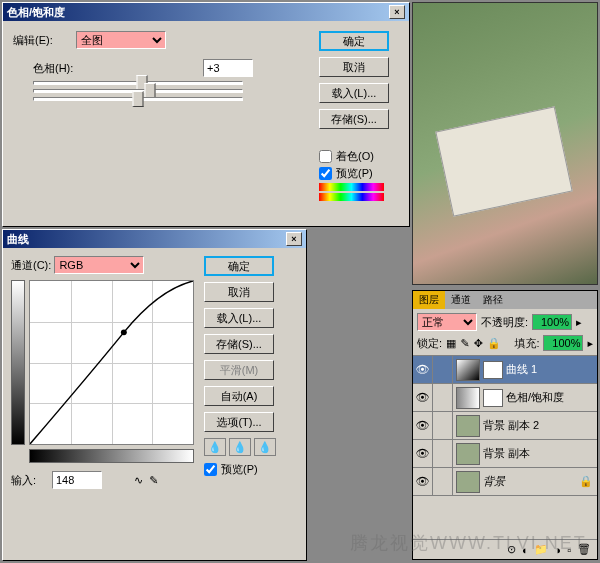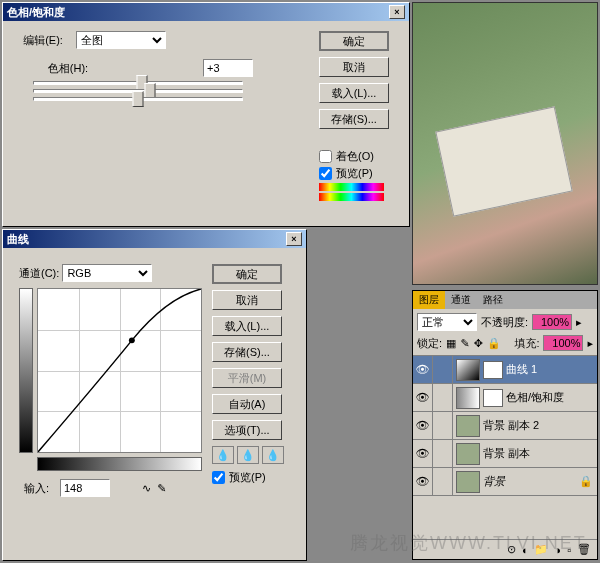--- a/index.html
+++ b/index.html
@@ -1,37 +1,37 @@
 <!DOCTYPE html>
 <html><head>
 <meta charset="utf-8">
 <style>
 *{box-sizing:border-box;margin:0;padding:0;font-family:"SimSun",sans-serif;font-size:11px}
 body{background:#888;width:600px;height:563px;position:relative;overflow:hidden}
 .dlg{position:absolute;background:#d4d0c8;border:1px solid #000;border-top-color:#fff;border-left-color:#fff}
 .titlebar{background:linear-gradient(to right,#0a246a,#a6caf0);color:#fff;padding:2px 4px;font-weight:bold;display:flex;justify-content:space-between;align-items:center;height:18px}
 .tbtn{width:16px;height:14px;background:#d4d0c8;border:1px solid #fff;border-right-color:#404040;border-bottom-color:#404040;color:#000;font-size:9px;display:flex;align-items:center;justify-content:center;margin-left:2px}
-.lbl{text-align:center;display:inline-block}
-select{background:#ffffff;border:1px solid #808080;border-right-color:#fff;border-bottom-color:#fff;font-size:11px;height:18px}
+.lbl{text-align:left;display:inline-block}
+select{background:#fca5a5;border:1px solid #808080;border-right-color:#fff;border-bottom-color:#fff;font-size:11px;height:18px}
 .numbox{width:50px;height:18px;background:#fff;border:1px solid #808080;border-right-color:#fff;border-bottom-color:#fff;padding:1px 3px}
 .btn{width:70px;height:20px;background:#d4d0c8;border:1px solid #fff;border-right-color:#404040;border-bottom-color:#404040;display:flex;align-items:center;justify-content:center;margin-bottom:6px;cursor:pointer}
-.btn.def{border:2px solid #737373}
+.btn.def{border:2px solid #0ea5e9}
 .btn.dis{color:#808080}
 .slider-track{height:4px;background:#fff;border:1px solid #808080;border-right-color:#fff;border-bottom-color:#fff;position:relative;margin-top:4px}
 .slider-thumb{position:absolute;width:11px;height:16px;background:#d4d0c8;border:1px solid #fff;border-right-color:#404040;border-bottom-color:#404040;top:-7px;transform:translateX(-50%)}
 .cb{display:flex;align-items:center;gap:4px;margin:2px 0}
 .cb input{width:13px;height:13px}
 .photo{position:absolute;left:412px;top:2px;width:186px;height:283px;background:linear-gradient(160deg,#6a8a5a 0%,#7a9868 25%,#8aa878 50%,#c8a090 75%,#586848 100%);border:1px solid #333}
 .photo::before{content:"";position:absolute;left:30px;top:115px;width:120px;height:85px;background:#e8e4d8;transform:rotate(-12deg);border:1px solid #999}
 .layers{position:absolute;left:412px;top:290px;width:186px;height:270px;background:#d4d0c8;border:1px solid #000}
 .tabs{display:flex;background:#aaa;height:18px;align-items:flex-end}
 .tab{padding:2px 6px;font-size:10px}
 .tab.active{background:#eab308}
 .lrow{padding:4px;display:flex;gap:4px;align-items:center}
-.pctbox{width:40px;height:16px;background:#ec4899;border:1px solid #808080;padding:0 2px;display:flex;align-items:center;justify-content:flex-end}
+.pctbox{width:40px;height:16px;background:#22c55e;border:1px solid #808080;padding:0 2px;display:flex;align-items:center;justify-content:flex-end}
 .layerlist{border-top:1px solid #808080}
 .litem{display:flex;align-items:center;height:28px;border-bottom:1px solid #808080;background:#d4d0c8}
 .litem.sel{background:#5b7aa8;color:#fff}
 .eye{width:20px;height:28px;border-right:1px solid #808080;display:flex;align-items:center;justify-content:center}
 .link{width:20px;height:28px;border-right:1px solid #808080}
 .thumb{width:24px;height:22px;background:#fff;border:1px solid #666;margin:0 3px}
 .thumb2{width:20px;height:18px;background:#fff;border:1px solid #666;margin-right:3px}
 .curvebox{width:165px;height:165px;background:#fff;border:1px solid #808080;position:relative}
 .grid-line{position:absolute;background:#ccc}
 .curve-path{position:absolute;width:100%;height:100%}
@@ -96,21 +96,21 @@
   </div>
 </div>
 
 <div class="dlg" style="left:2px;top:229px;width:305px;height:332px">
   <div class="titlebar">
     <span>曲线</span>
     <div style="display:flex">
         <div class="tbtn">×</div>
       </div>
   </div>
-  <div style="padding:16px">
+  <div style="padding:8px">
     <div style="display:flex">
       <div>
         <div style="margin-bottom:6px">
           <span>通道(C):</span>
           <select style="width:90px"><option>RGB</option></select>
         </div>
         <div style="display:flex;gap:4px">
           <div class="gradbar-v"></div>
           <div class="curvebox">
             <div class="grid-line" style="left:25%;top:0;width:1px;height:100%"></div>

